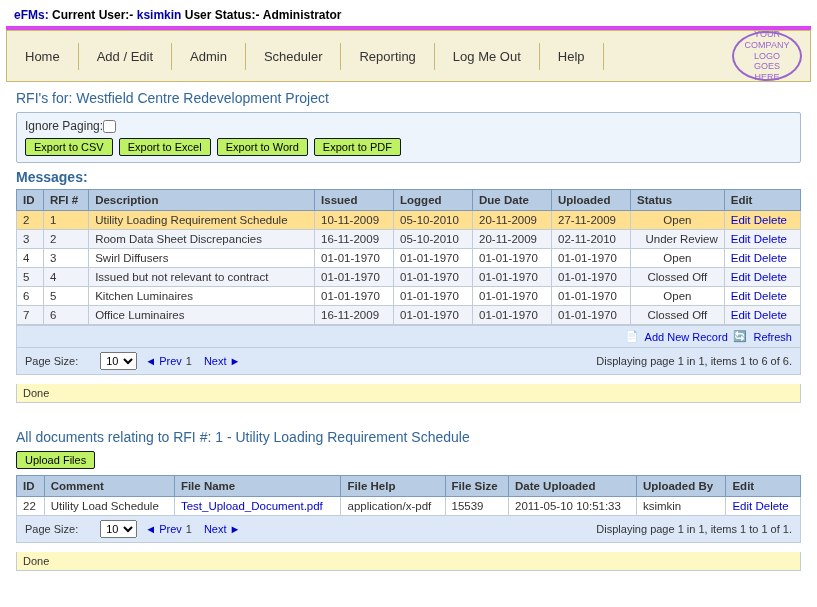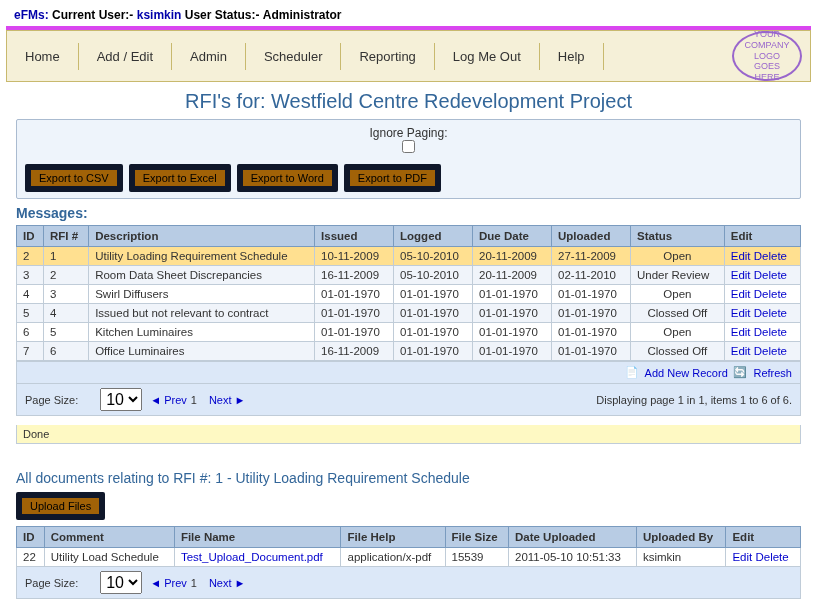--- a/index.html
+++ b/index.html
@@ -11,43 +11,43 @@
     #header .title strong { color: #000; }
 
     
     #navbar { background: #f5f0d8; border: 1px solid #c8b96e; display: flex; align-items: center; padding: 0; }
     #navbar .nav-item { padding: 6px 18px; cursor: pointer; color: #333; font-size: 13px; border-right: 1px solid #c8b96e; text-align: right; }
     #navbar .logo-oval { margin-left: auto; margin-right: 8px; border: 2px solid #9966cc; border-radius: 50%; width: 70px; height: 50px; display: flex; align-items: center; justify-content: center; text-align: center; font-size: 9px; color: #9966cc; line-height: 1.2; }
 
     
     .section { padding: 8px 10px; }
 
-    .page-title { font-size: 20px; color: #336699; font-weight: normal; margin-bottom: 6px; text-align: center; }
-    .btn { background: #a16207; border: 6px solid #0f172a; padding: 2px 8px; font-size: 11px; cursor: pointer; border-radius: 2px; }
+    .page-title { font-size: 14px; color: #336699; font-weight: normal; margin-bottom: 6px; }
+    .btn { background: #bef264; border: 1px solid #0f172a; padding: 2px 8px; font-size: 11px; cursor: pointer; border-radius: 2px; }
 
     
     .messages-header { color: #336699; font-size: 14px; font-weight: bold; margin-bottom: 4px; }
 
     
     .data-table { width: 100%; border-collapse: collapse; font-size: 11.5px; }
     .data-table th { background: #b8cce4; border: 1px solid #7a9bbf; padding: 4px 6px; text-align: left; font-weight: bold; font-size: 11.5px; }
     .data-table td { border: 1px solid #c0ccd8; padding: 3px 6px; }
     .data-table tr:nth-child(even) { background: #f0f4fa; }
     .data-table tr:nth-child(odd) { background: #fff; }
     .data-table tr.highlighted { background: #ffe090 !important; }
     .edit-link { color: #0000cc; cursor: pointer; text-decoration: none; }
 
     
     .table-footer { background: #dce8f8; border: 1px solid #c0ccd8; padding: 4px 8px; display: flex; justify-content: flex-end; align-items: center; gap: 6px; font-size: 11px; }
     .table-footer .add-link { color: #0000cc; cursor: pointer; text-decoration: none; }
 
     
     .pagination-bar { background: #dce8f8; border: 1px solid #c0ccd8; border-top: none; padding: 4px 8px; display: flex; align-items: center; font-size: 11px; }
     .pagination-bar .page-size-label { margin-right: 22px; }
-    .pagination-bar select { font-size: 16px; padding: 1px; }
+    .pagination-bar select { font-size: 11px; padding: 1px; }
     .pagination-bar .nav-links { margin-left: 8px; color: #0000cc; }
     .pagination-bar .display-info { margin-left: auto; color: #333; }
 
     .status-bar { background: #fef9c3; border: 1px solid #c0ccd8; border-top: none; padding: 3px 6px; font-size: 11px; color: #333; margin-top: 9px; }
 
     
     .doc-title { font-size: 14px; color: #336699; font-weight: normal; margin: 10px 0 6px 0; }
     .upload-btn-area { margin-bottom: 6px; }
 
     
@@ -79,21 +79,21 @@
     <div class="nav-item">Log Me Out</div>
     <div class="nav-item">Help</div>
     <div class="logo-oval">YOUR<br>COMPANY LOGO<br>GOES<br>HERE</div>
   </div>
 
   <div class="section">
 
     <div class="page-title">RFI's for: Westfield Centre Redevelopment Project</div>
 
     <div class="section-box">
-      <div style="margin-bottom:11px; display:flex; align-items:center;flex-direction:column;">
+      <div style="margin-bottom:5px; display:flex; align-items:center;">
         <label>Ignore Paging:</label>
         <input type="checkbox" style="">
       </div>
       <div style="display:flex; gap:6px;">
         <button class="btn">Export to CSV</button>
         <button class="btn">Export to Excel</button>
         <button class="btn">Export to Word</button>
         <button class="btn">Export to PDF</button>
       </div>
     </div>
@@ -130,21 +130,21 @@
       </td>
     </tr>
           <tr>
       <td>3</td>
       <td>2</td>
       <td>Room Data Sheet Discrepancies</td>
       <td>16-11-2009</td>
       <td>05-10-2010</td>
       <td>20-11-2009</td>
       <td>02-11-2010</td>
-      <td style="text-align:left;">Under Review</td>
+      <td style="text-align:right;">Under Review</td>
       <td>
         <a class="edit-link">Edit</a>
         <a class="edit-link"> Delete</a>
       </td>
     </tr>
           <tr>
       <td>4</td>
       <td>3</td>
       <td>Swirl Diffusers</td>
       <td>01-01-1970</td>
@@ -265,18 +265,19 @@
     <div class="pagination-bar">
       <span class="page-size-label">Page Size:</span>
       <select>
         <option>10</option>
         <option>25</option>
         <option>50</option>
       </select>
       <span class="nav-links" style="margin-left:8px; color:#0000cc; cursor:pointer;">◄ Prev</span>
       <span style="margin: 0 4px;">1</span>
       <span class="nav-links" style="color:#0000cc; cursor:pointer;">Next ►</span>
+      <span class="display-info">Displaying page 1 in 1, items 1 to 1 of 1.</span>
     </div>
 
     <div class="status-bar">Done</div>
   </div>
 
 </div>
 
 </body></html>

